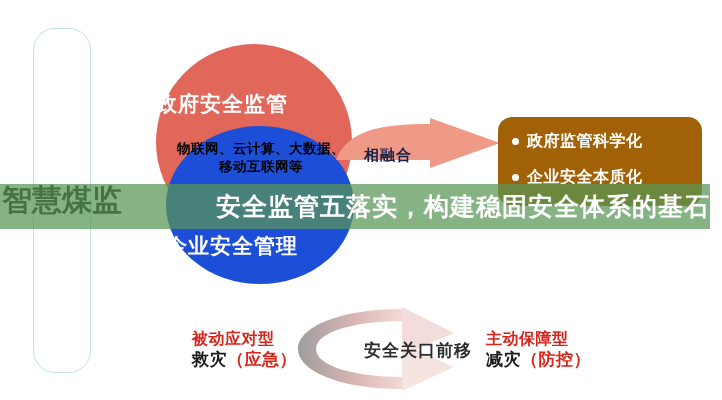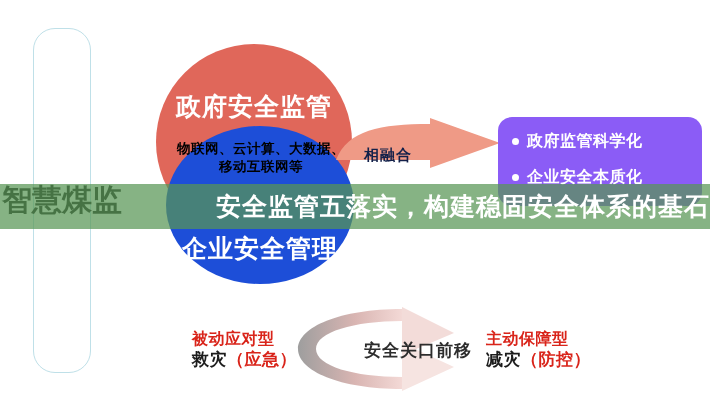--- a/index.html
+++ b/index.html
@@ -63,23 +63,22 @@
   .circle-bottom {
     left: 166px;
     top: 126px;
     width: 188px;
     height: 158px;
     background: #1d4ed8;
   }
   .circle-label {
     position: absolute;
     width: 100%;
-    text-align: center;
     color: #ffffff;
-    font-size: 25px;
+    font-size: 21px;
     font-weight: 600;
     letter-spacing: 1px;
   }
   .label-top   { top: 46px; }
   .label-bottom{ top: 106px; }
 
   .overlap-text {
     position: absolute;
     left: 176px;
     top: 140px;
@@ -110,21 +109,21 @@
     letter-spacing: 1px;
   }
 
   
   .green-panel {
     position: absolute;
     left: 498px;
     top: 117px;
     width: 204px;
     height: 89px;
-    background: #8b5cf6;
+    background: #a16207;
     border-radius: 14px;
   }
   .green-row {
     position: absolute;
     left: 14px;
     display: flex;
     align-items: center;
     color: #ffffff;
     font-size: 16px;
     font-weight: 700;

